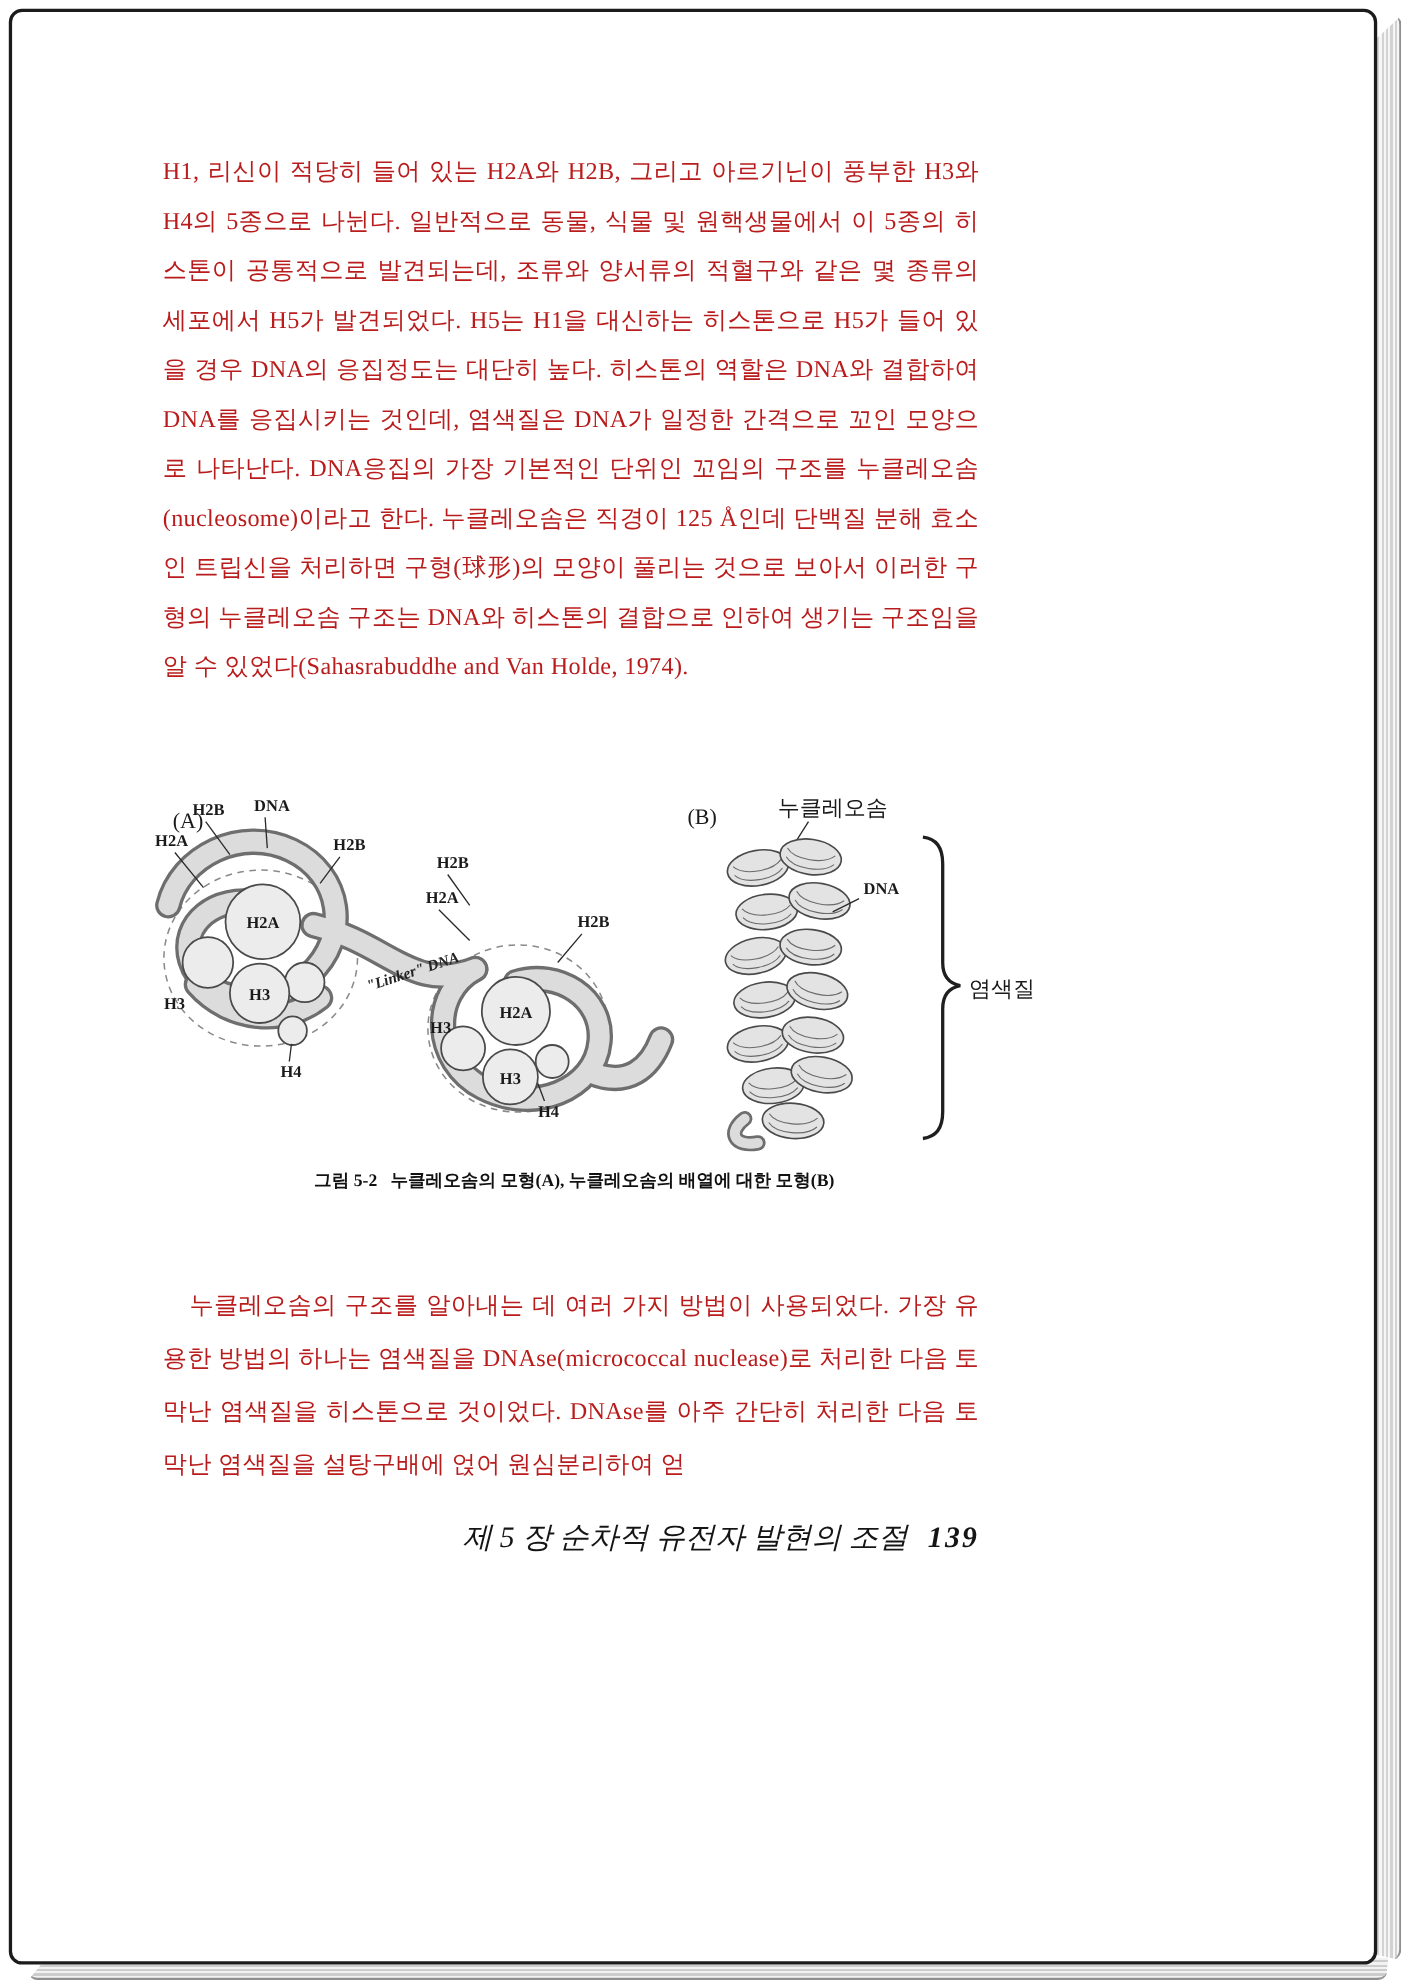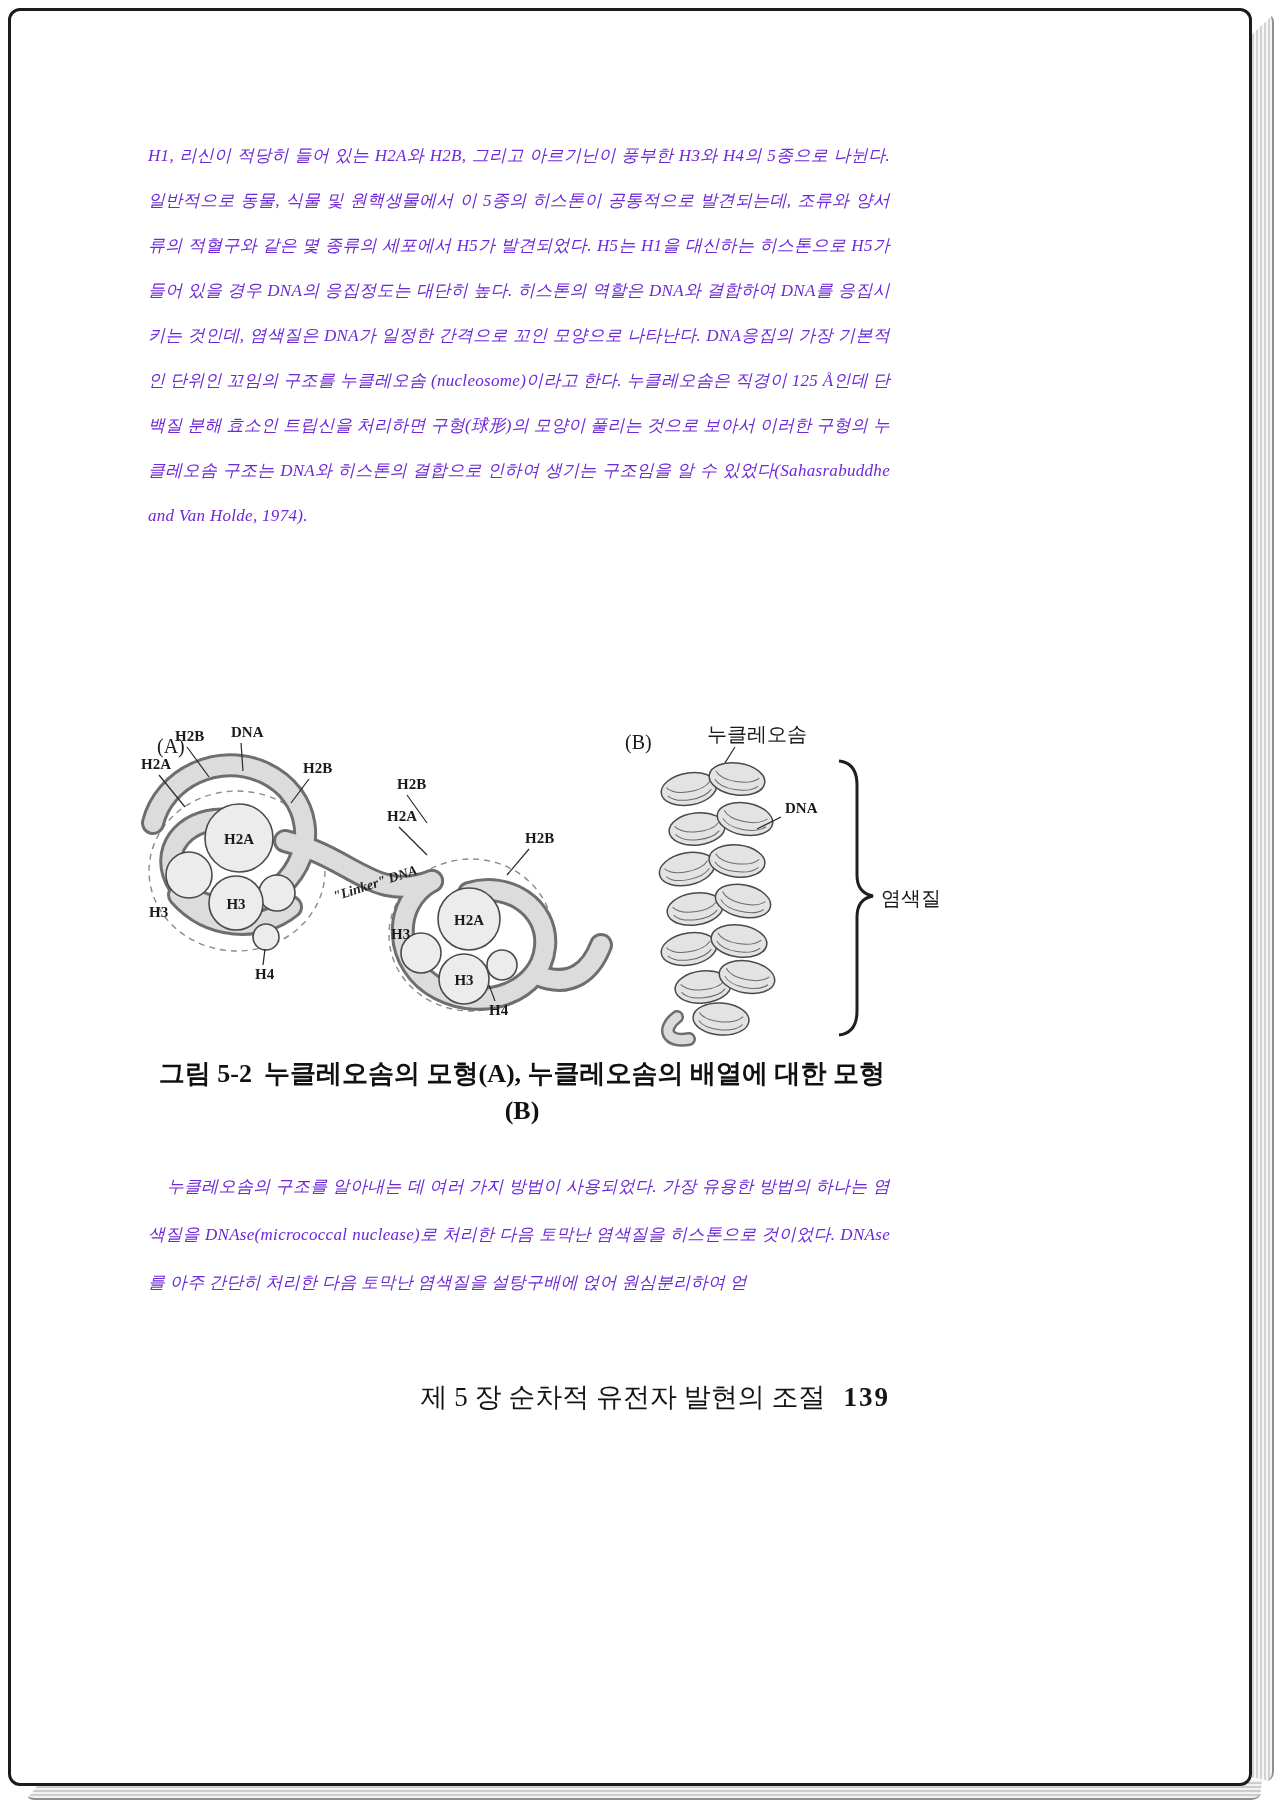--- a/index.html
+++ b/index.html
@@ -44,55 +44,55 @@
     width: 1238px;
     height: 1772px;
     background: #ffffff;
     border: 3px solid #1b1b1b;
     border-radius: 12px;
   }
   .para {
     position: absolute;
     left: 137px;
     width: 742px;
-    font-size: 17px;
+    font-size: 22px;
     line-height: 45px;
-    color: #6d28d9;
+    color: #b91c1c;
     text-align: justify;
     letter-spacing: 0.3px;
-    font-style: italic;
   }
   .para1 { top: 122px; }
   .para2 { top: 1152px; line-height: 48px; text-indent: 1.1em; }
   .figure-a, .figure-b {
     position: absolute;
   }
   .figure-a { left: 128px; top: 712px; }
   .figure-b { left: 606px; top: 706px; }
   .caption {
     position: absolute;
     top: 1044px;
     left: 140px;
     width: 742px;
     text-align: center;
-    font-size: 26px;
+    font-size: 16px;
     line-height: 37px;
     color: #111;
   }
   .caption .cap-prefix { font-weight: 700; margin-right: 12px; }
   .caption .cap-main { font-weight: 700; }
   .caption .cap-src { font-weight: 400; }
   .footer {
     position: absolute;
     top: 1368px;
     left: 137px;
     width: 742px;
     text-align: right;
     font-size: 27px;
     color: #151515;
+    font-style: italic;
   }
   .footer .pagenum {
     font-weight: 700;
     margin-left: 18px;
     letter-spacing: 2px;
   }
   
   .band-out { stroke: #6e6e6e; stroke-width: 24; fill: none; stroke-linecap: round; }
   .band-in  { stroke: #dcdcdc; stroke-width: 18; fill: none; stroke-linecap: round; }
   .sphere { fill: #ececec; stroke: #4a4a4a; stroke-width: 1.6; }

